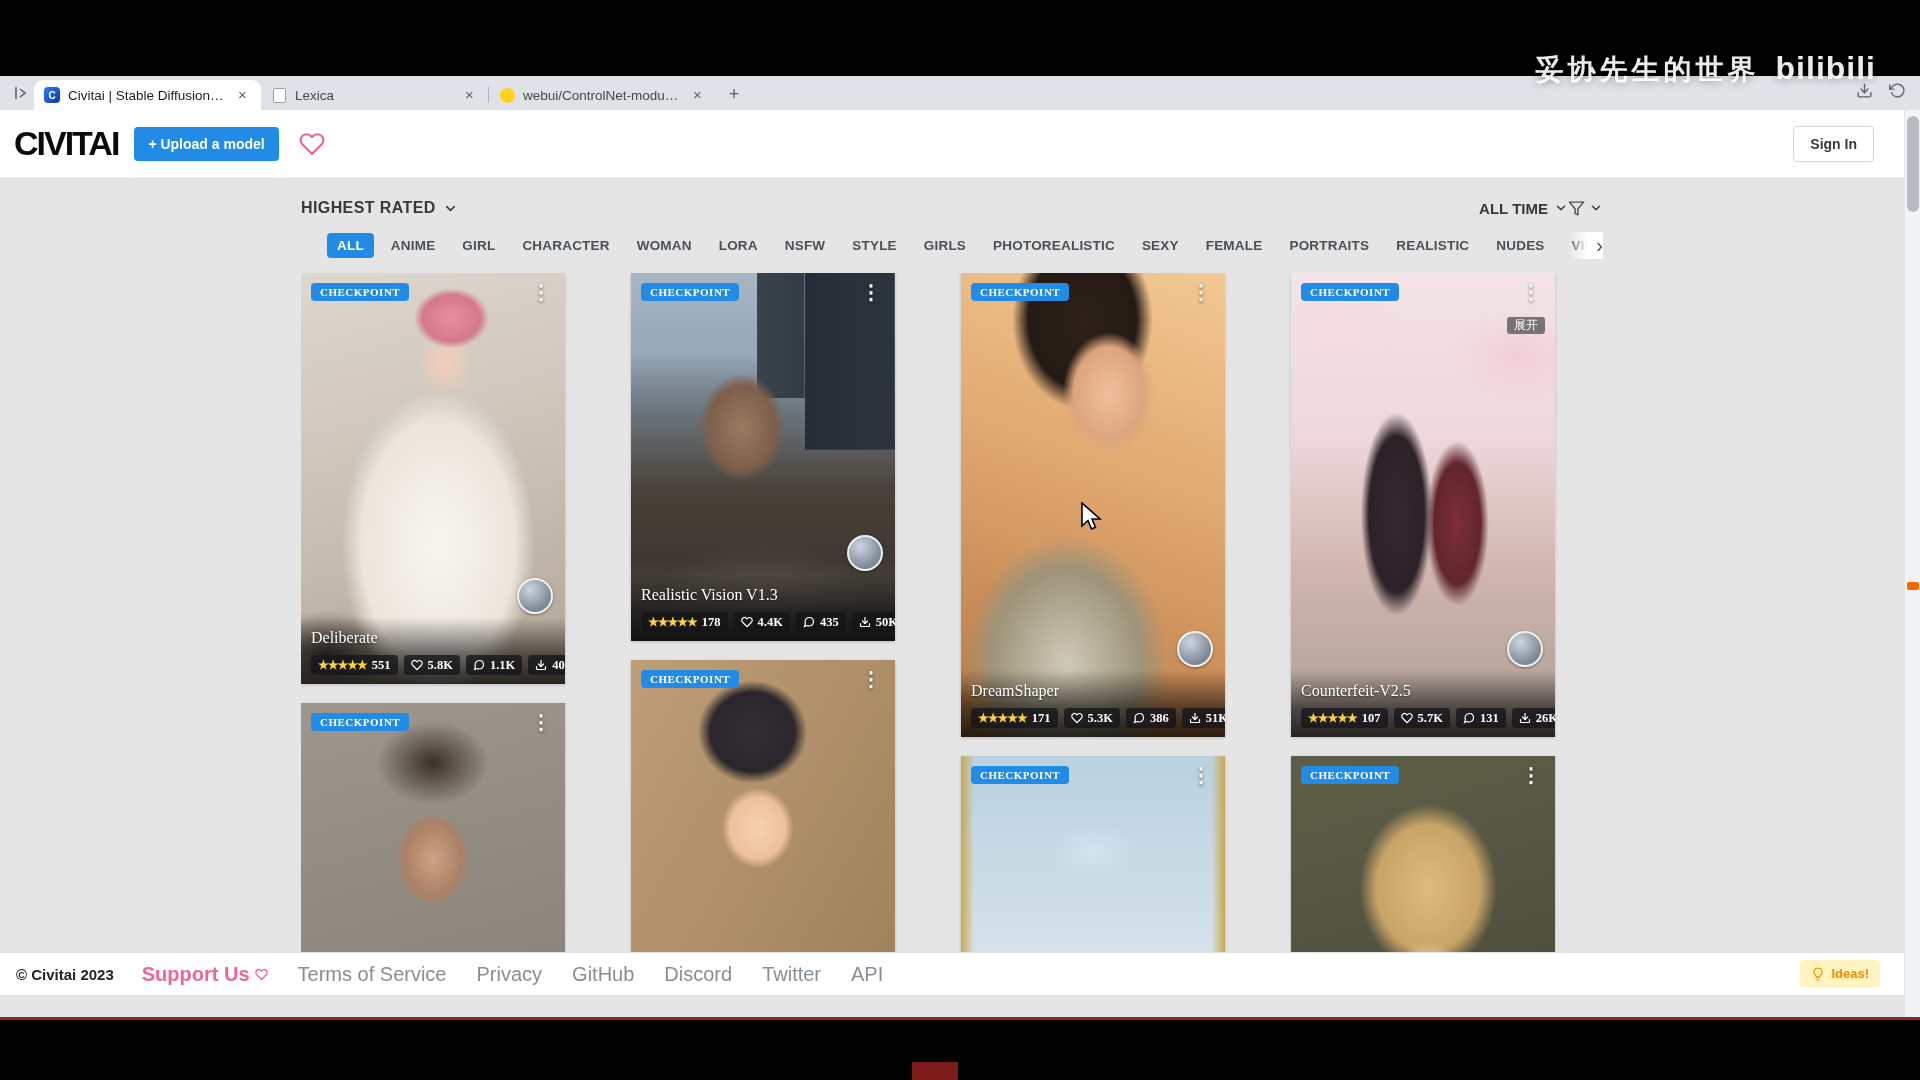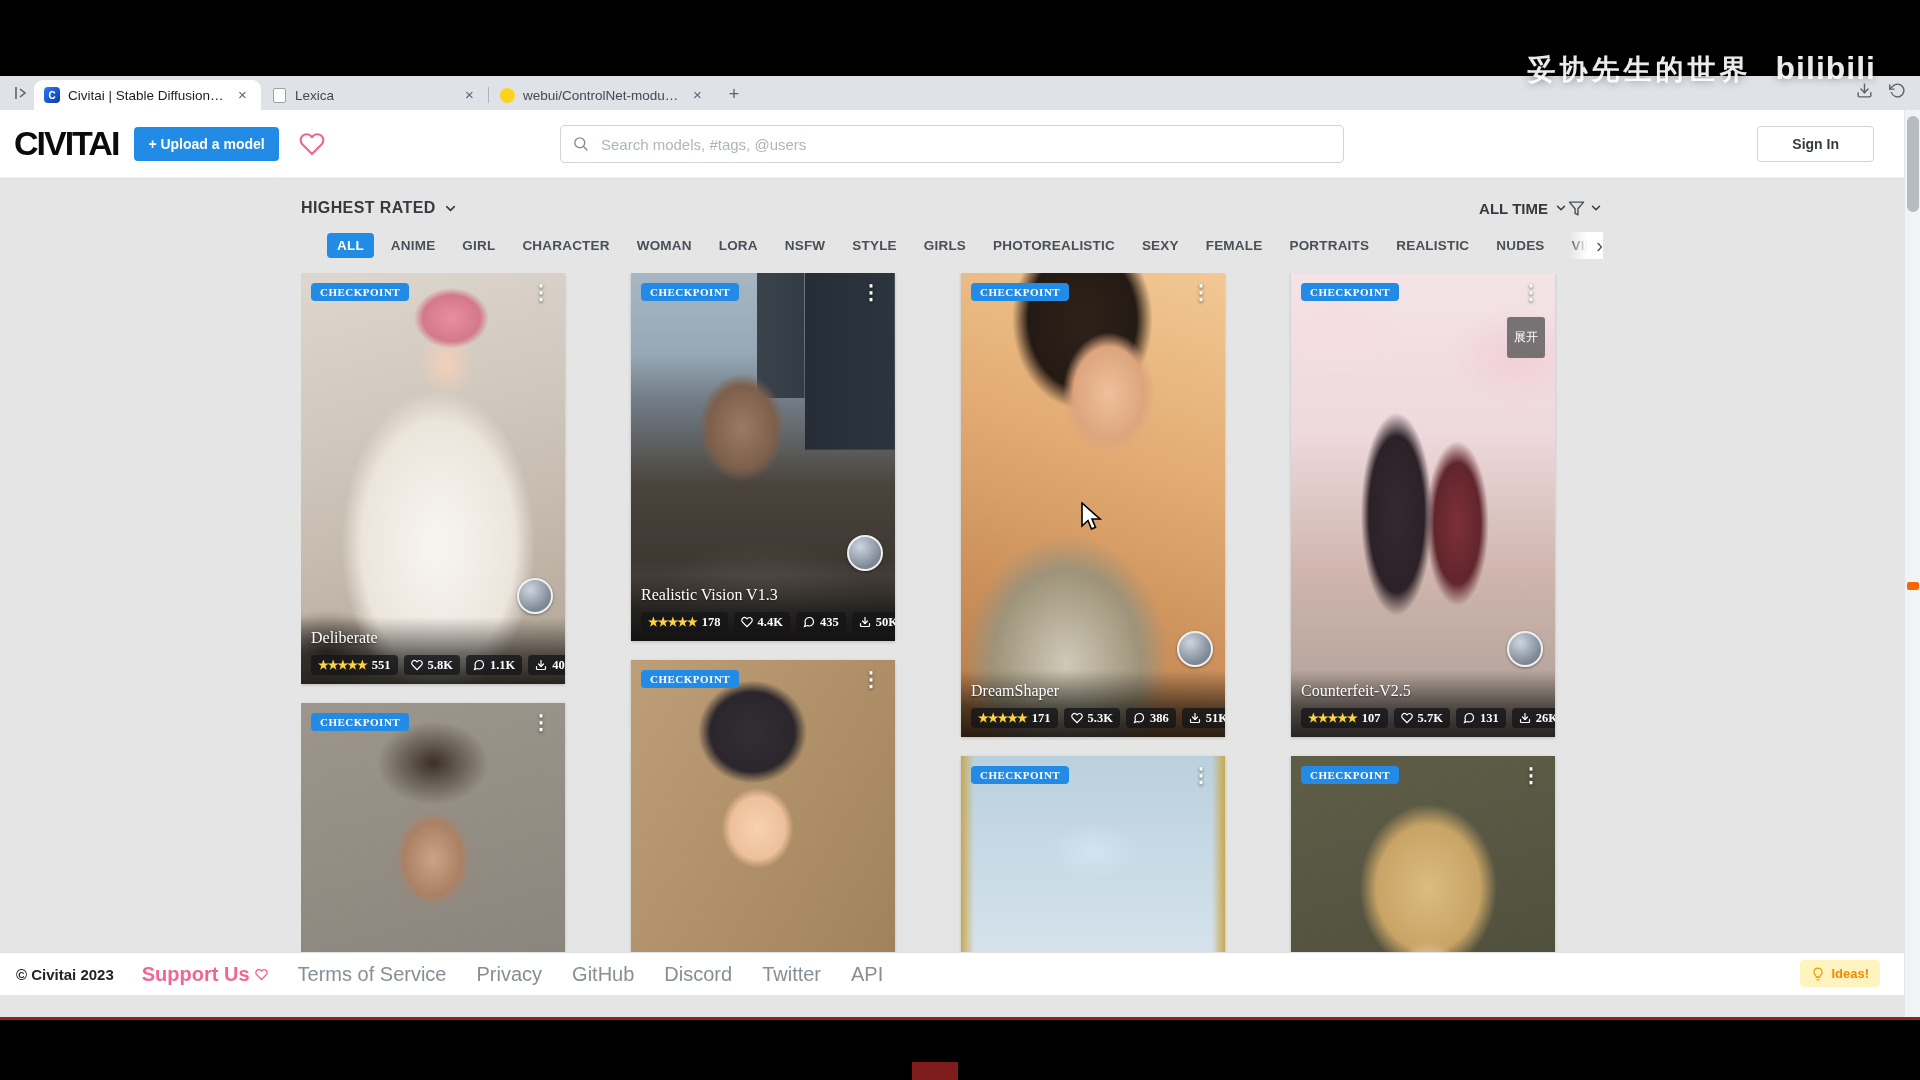--- a/index.html
+++ b/index.html
@@ -5,21 +5,21 @@
 <style>
   *{box-sizing:border-box;margin:0;padding:0;}
   html,body{width:1920px;height:1080px;background:#111;font-family:"Liberation Sans",sans-serif;}
   .stage{position:relative;width:1920px;height:1080px;background:#000;overflow:hidden;}
 
   
   .topbar{position:absolute;top:0;left:0;width:1920px;height:76px;background:#000;}
   .bottombar{position:absolute;top:1020px;left:0;width:1920px;height:60px;background:#000;}
   .progress-line{position:absolute;top:1017px;left:0;width:1920px;height:3px;background:#8c2622;z-index:30;}
   .bottom-marker{position:absolute;top:1062px;left:912px;width:46px;height:18px;background:#7e1c1c;z-index:31;}
-  .watermark{position:absolute;top:50px;right:44px;z-index:40;display:flex;align-items:baseline;gap:24px;
+  .watermark{position:absolute;top:50px;right:44px;z-index:40;display:flex;align-items:baseline;gap:16px;
     color:rgba(255,255,255,.92);text-shadow:0 0 8px rgba(0,0,0,.45);pointer-events:none;}
   .wm-text{font-size:28px;font-weight:600;letter-spacing:4px;}
   .wm-logo{font-size:32px;font-weight:800;letter-spacing:1px;}
 
   
   .browser{position:absolute;top:76px;left:0;width:1920px;height:941px;background:#fff;}
   .tabbar{position:relative;display:flex;align-items:flex-end;height:34px;background:#dfe2e7;padding-left:8px;}
   .side-icon{display:flex;align-items:center;justify-content:center;width:26px;height:26px;margin-bottom:4px;color:#5f6368;}
   .tab{display:flex;align-items:center;gap:8px;height:30px;width:227px;padding:0 10px;border-radius:9px 9px 0 0;
     font-size:13.5px;color:#454a4f;position:relative;cursor:default;}
@@ -41,21 +41,21 @@
     display:flex;align-items:center;padding-left:14px;}
   .logo{font-size:34px;font-weight:900;letter-spacing:-2px;color:#0b0b0f;}
   .upload-btn{margin-left:16px;height:34px;padding:0 14px;background:#228be6;color:#fff;font-weight:700;
     font-size:14px;border:none;border-radius:4px;display:flex;align-items:center;cursor:pointer;font-family:inherit;}
   .header-heart{margin-left:20px;display:flex;align-items:center;cursor:pointer;}
   .search-wrap{position:absolute;left:50%;transform:translateX(-50%);width:784px;height:38px;top:15px;}
   .search-input{width:100%;height:100%;border:1px solid #ced4da;border-radius:5px;padding:0 12px 0 40px;
     font-size:15px;color:#495057;background:#fff;font-family:inherit;outline:none;}
   .search-input::placeholder{color:#adb5bd;}
   .search-icon{position:absolute;left:12px;top:10px;color:#868e96;}
-  .signin-btn{position:absolute;right:30px;top:16px;height:36px;padding:0 34px;border:1px solid #ced4da;border-radius:4px;
+  .signin-btn{position:absolute;right:30px;top:16px;height:36px;padding:0 16px;border:1px solid #ced4da;border-radius:4px;
     background:#fff;font-weight:600;font-size:14px;color:#343a40;cursor:pointer;font-family:inherit;}
 
   .content{width:1302px;margin:0 auto;padding-top:16px;}
   .sort-row{display:flex;align-items:center;justify-content:space-between;height:28px;}
   .sort-left{display:flex;align-items:center;gap:7px;font-size:16px;font-weight:700;color:#343a40;letter-spacing:.4px;cursor:pointer;}
   .sort-right{display:flex;align-items:center;font-size:15px;font-weight:700;color:#343a40;}
   .chips-row{margin-top:10px;display:flex;align-items:center;gap:7px;height:27px;position:relative;overflow:hidden;padding-left:26px;}
   .chip{font-size:13.5px;font-weight:600;color:#495057;padding:5px 10px;letter-spacing:.2px;white-space:nowrap;cursor:pointer;}
   .chip.active{background:#228be6;color:#fff;border-radius:4px;}
   .chips-scroll{position:absolute;right:0;top:0;height:27px;width:34px;display:flex;align-items:center;justify-content:flex-end;
@@ -65,21 +65,21 @@
   .grid{display:flex;gap:18px;}
   .col{display:flex;flex-direction:column;gap:19px;width:312px;}
   .card{position:relative;width:264px;border-radius:0;overflow:hidden;background:#ddd;box-shadow:0 1px 3px rgba(0,0,0,.18);cursor:pointer;font-family:Liberation Serif, serif;}
   .h411{height:411px}.h368{height:368px}.h464{height:464px}.h600{height:600px}
   .card-img{position:absolute;inset:0;background-repeat:no-repeat;}
   .type-badge{position:absolute;top:10px;left:10px;background:#228be6;color:#fff;font-size:11px;font-weight:700;
     letter-spacing:.5px;padding:3px 9px;border-radius:4px;z-index:3;}
   .kebab{position:absolute;top:5px;right:8px;color:#fff;font-size:20px;font-weight:700;line-height:1;padding:4px 6px;
     text-shadow:0 1px 3px rgba(0,0,0,.65);z-index:3;cursor:pointer;}
   .expand-badge{position:absolute;top:44px;right:10px;background:rgba(92,92,92,.82);color:#fff;font-size:12px;
-    padding:12px 7px;border-radius:3px;z-index:3;}
+    padding:0 7px;border-radius:3px;z-index:3;}
   .avatar{position:absolute;right:12px;bottom:70px;width:36px;height:36px;border-radius:50%;z-index:3;
     background:radial-gradient(circle at 35% 30%,#cdd6e0,#7d8794 70%);border:2px solid rgba(255,255,255,.85);
     box-shadow:0 1px 3px rgba(0,0,0,.4);cursor:pointer;}
   .overlay{position:absolute;left:0;right:0;bottom:0;padding:12px 10px 9px;z-index:2;
     background:linear-gradient(180deg,rgba(0,0,0,0),rgba(0,0,0,.55) 55%,rgba(0,0,0,.78));}
   .model-name{color:#fff;font-size:16px;font-weight:500;text-shadow:0 1px 2px rgba(0,0,0,.6);margin-bottom:8px;}
   .stats{display:flex;gap:6px;}
   .pill{display:flex;align-items:center;gap:5px;background:rgba(20,21,24,.78);color:#fff;font-size:12.5px;
     font-weight:700;padding:4px 7px;border-radius:4px;line-height:1;}
   .stars{color:#ffd43b;font-size:12px;letter-spacing:-1px;}
@@ -208,29 +208,20 @@
     <div class="page">
 
       <header class="site-header">
         <div class="logo">CIVITAI</div>
         <button class="upload-btn">+ Upload a model</button>
         <span class="header-heart">
           <svg width="26" height="26" viewBox="0 0 24 24" fill="none" stroke="#f06595" stroke-width="2" stroke-linecap="round" stroke-linejoin="round">
               <path d="M20.84 4.61a5.5 5.5 0 0 0-7.78 0L12 5.67l-1.06-1.06a5.5 5.5 0 0 0-7.78 7.78l1.06 1.06L12 21.23l7.78-7.78 1.06-1.06a5.5 5.5 0 0 0 0-7.78z"></path>
             </svg>
         </span>
-        <div class="search-wrap">
-          <span class="search-icon">
-            <svg width="17" height="17" viewBox="0 0 24 24" fill="none" stroke="currentColor" stroke-width="2" stroke-linecap="round">
-                <circle cx="11" cy="11" r="7"></circle>
-                <line x1="21" y1="21" x2="16.65" y2="16.65"></line>
-              </svg>
-          </span>
-          <input class="search-input" type="text" placeholder="Search models, #tags, @users" style="">
-        </div>
         <button class="signin-btn">Sign In</button>
       </header>
 
       <div class="content">
 
         <div class="sort-row">
           <div class="sort-left">
             <span>HIGHEST RATED</span>
             <svg width="15" height="15" viewBox="0 0 24 24" fill="none" stroke="#343a40" stroke-width="2.5" stroke-linecap="round" stroke-linejoin="round">
                 <polyline points="6 9 12 15 18 9"></polyline>

